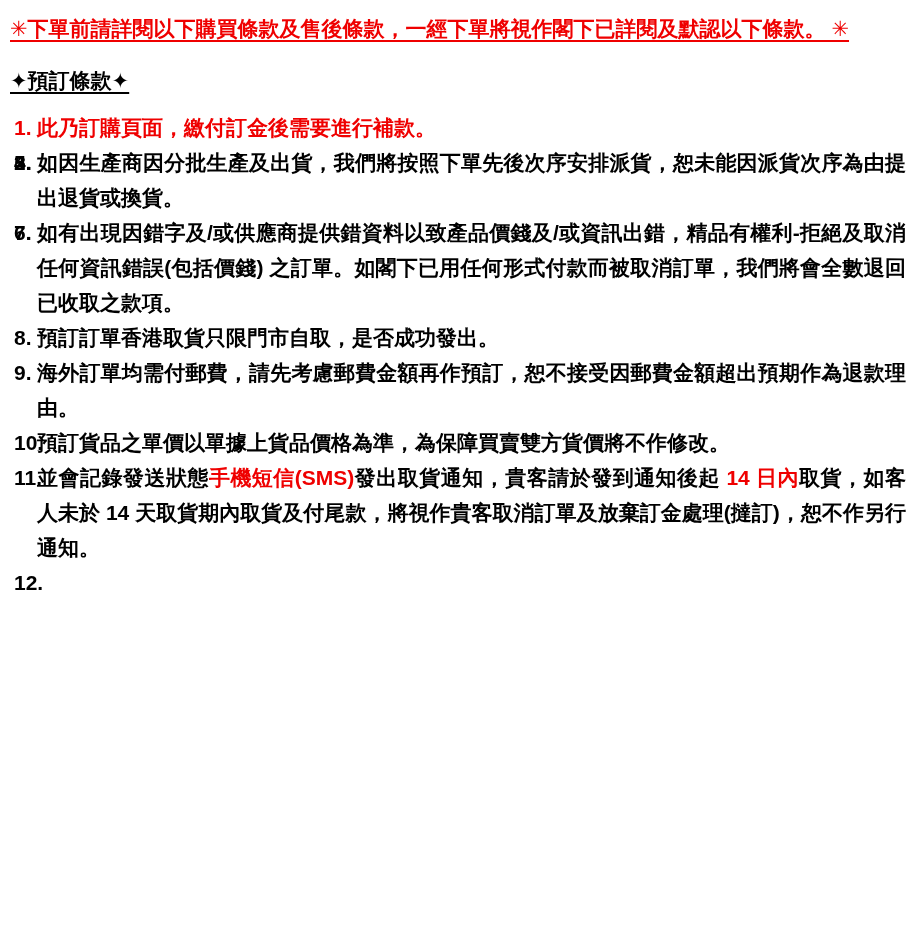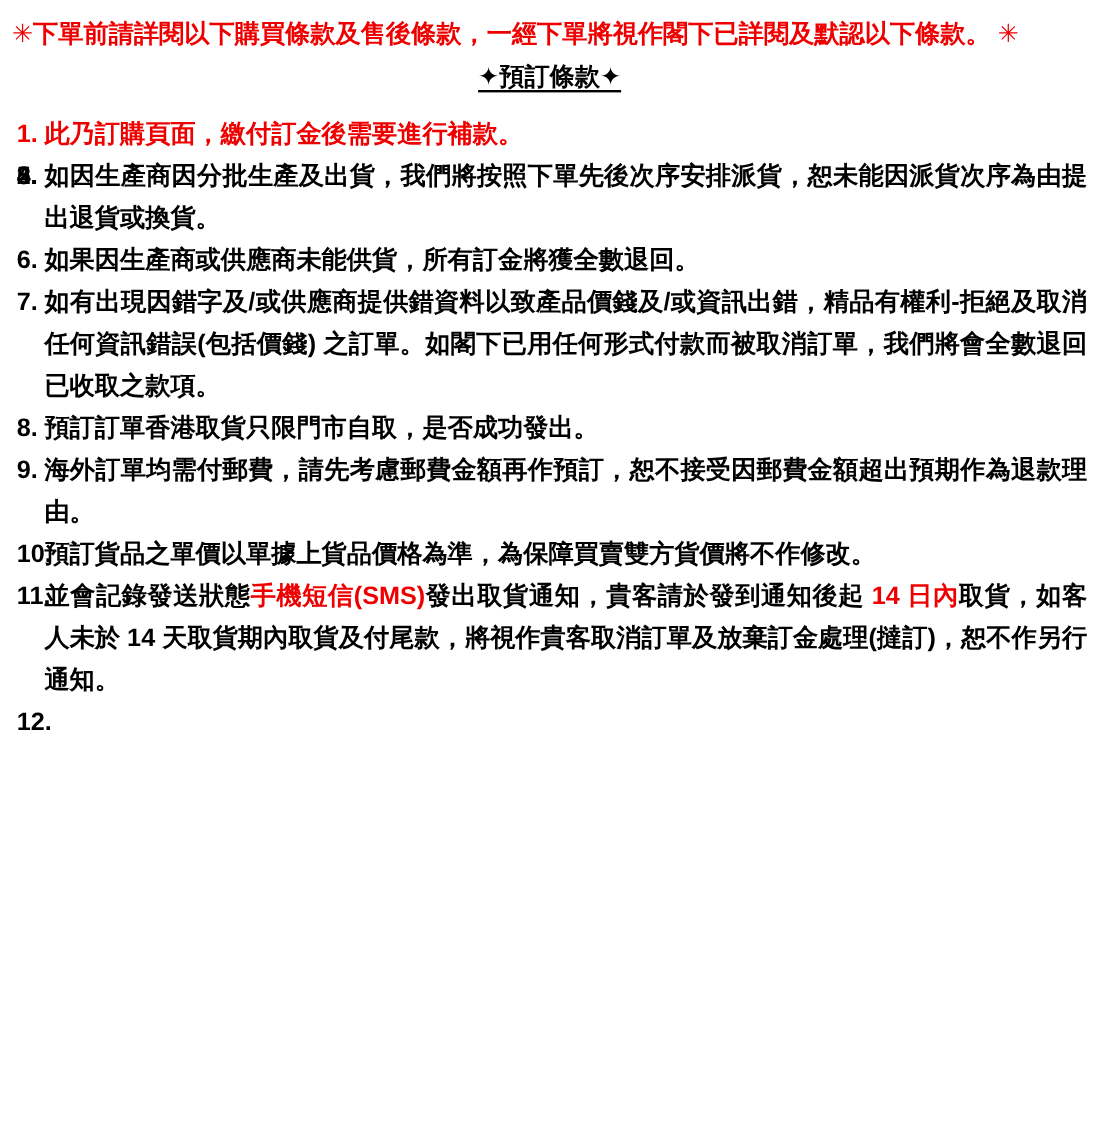--- a/index.html
+++ b/index.html
@@ -15,33 +15,33 @@
     box-sizing:border-box;
     background:var(--bg);
     color:var(--text);
     font-family:"Liberation Sans","DejaVu Sans",sans-serif;
     font-weight:700;
     font-size:21px;
     padding:13px 7px 10px 10px;
   }
   .banner{
     color:var(--red);
+    text-decoration:underline;
     text-decoration-thickness:2px;
     text-underline-offset:4px;
     line-height:32px;
-    margin-bottom:4px;
+    margin-bottom:20px;
   }
   .section-title{
     color:var(--text);
     text-decoration:underline;
     text-decoration-thickness:2px;
     text-underline-offset:4px;
     line-height:32px;
     margin-bottom:13px;
-    text-align:center;
   }
   ol.terms{
     list-style:none;
     margin:0;
     padding:0;
   }
   ol.terms li{
     position:relative;
     padding-left:27px;
     line-height:35px;
@@ -65,20 +65,20 @@
 <div class="banner">✳下單前請詳閱以下購買條款及售後條款，一經下單將視作閣下已詳閱及默認以下條款。 ✳</div>
 
 <div class="section-title">✦預訂條款✦</div>
 
 <ol class="terms">
     <li class="red-item"><span class="num">1.</span><span>此乃訂購頁面，繳付訂金後需要進行補款。</span></li>
     <li><span class="num">2.</span></li>
     <li><span class="num">3.</span></li>
     <li><span class="num">4.</span></li>
     <li><span class="num">5.</span><span>如因生產商因分批生產及出貨，我們將按照下單先後次序安排派貨，恕未能因派貨次序為由提出退貨或換貨。</span></li>
-    <li><span class="num">6.</span><span>如果因生產商或供應商未能供貨，所有訂金將獲全數退回。</span></li>
+    <li><span class="num">6.</span></li>
     <li><span class="num">7.</span><span>如有出現因錯字及/或供應商提供錯資料以致產品價錢及/或資訊出錯，精品有權利-拒絕及取消任何資訊錯誤(包括價錢) 之訂單。如閣下已用任何形式付款而被取消訂單，我們將會全數退回已收取之款項。</span></li>
     <li><span class="num">8.</span><span>預訂訂單香港取貨只限門市自取，是否成功發出。</span></li>
     <li><span class="num">9.</span><span>海外訂單均需付郵費，請先考慮郵費金額再作預訂，恕不接受因郵費金額超出預期作為退款理由。</span></li>
     <li><span class="num">10.</span><span>預訂貨品之單價以單據上貨品價格為準，為保障買賣雙方貨價將不作修改。</span></li>
     <li><span class="num">11.</span><span>並會記錄發送狀態</span><span class="em-red">手機短信(SMS)</span><span>發出取貨通知，貴客請於發到通知後起 </span><span class="em-red">14 日內</span><span>取貨，如客人未於 14 天取貨期內取貨及付尾款，將視作貴客取消訂單及放棄訂金處理(撻訂)，恕不作另行通知。</span></li>
     <li><span class="num">12.</span></li>
   </ol>
 
 </body></html>

